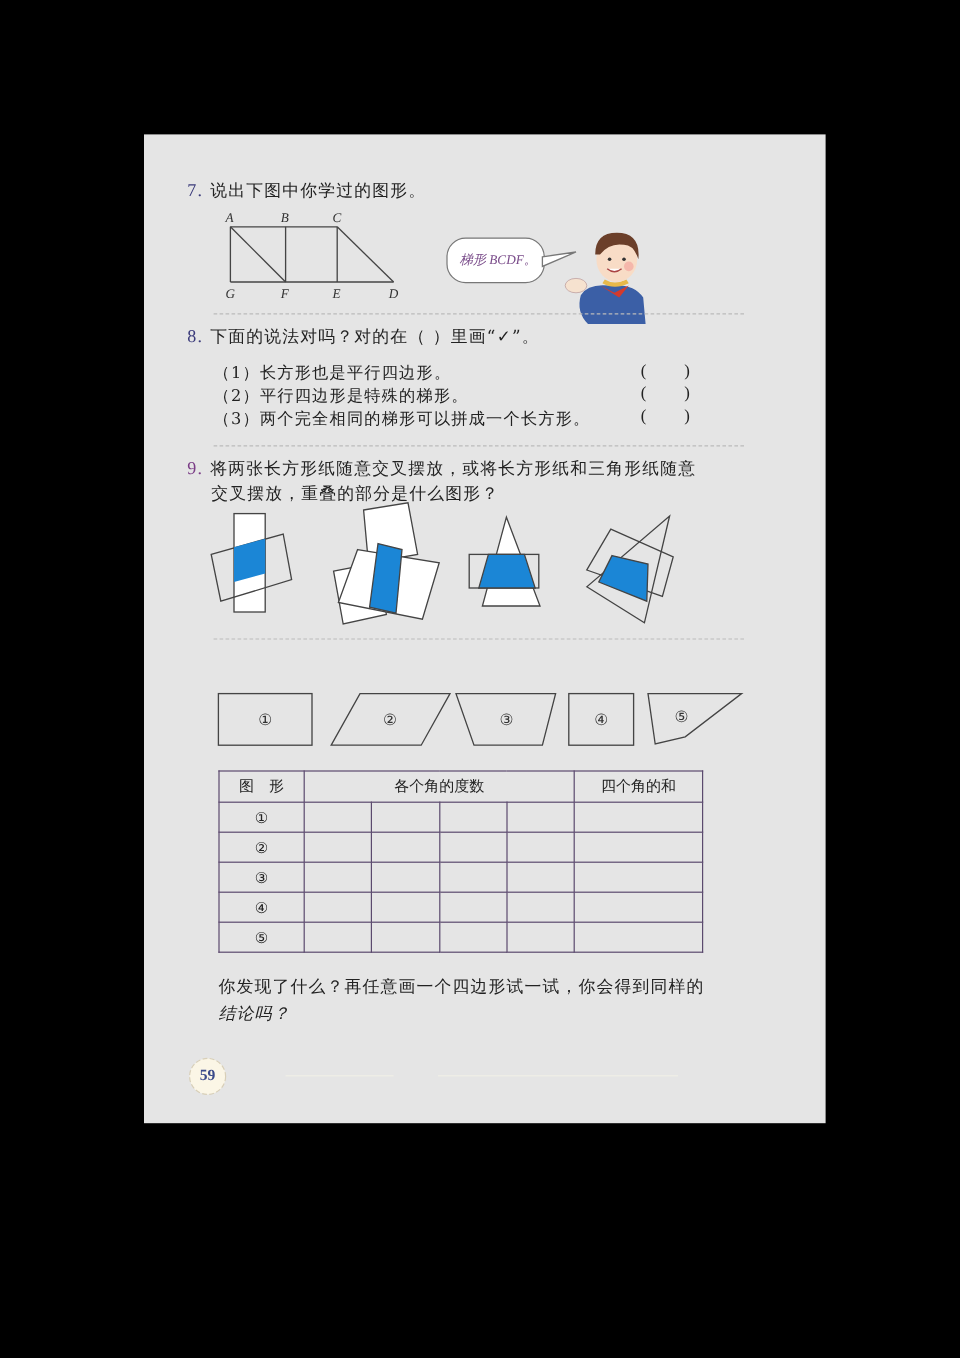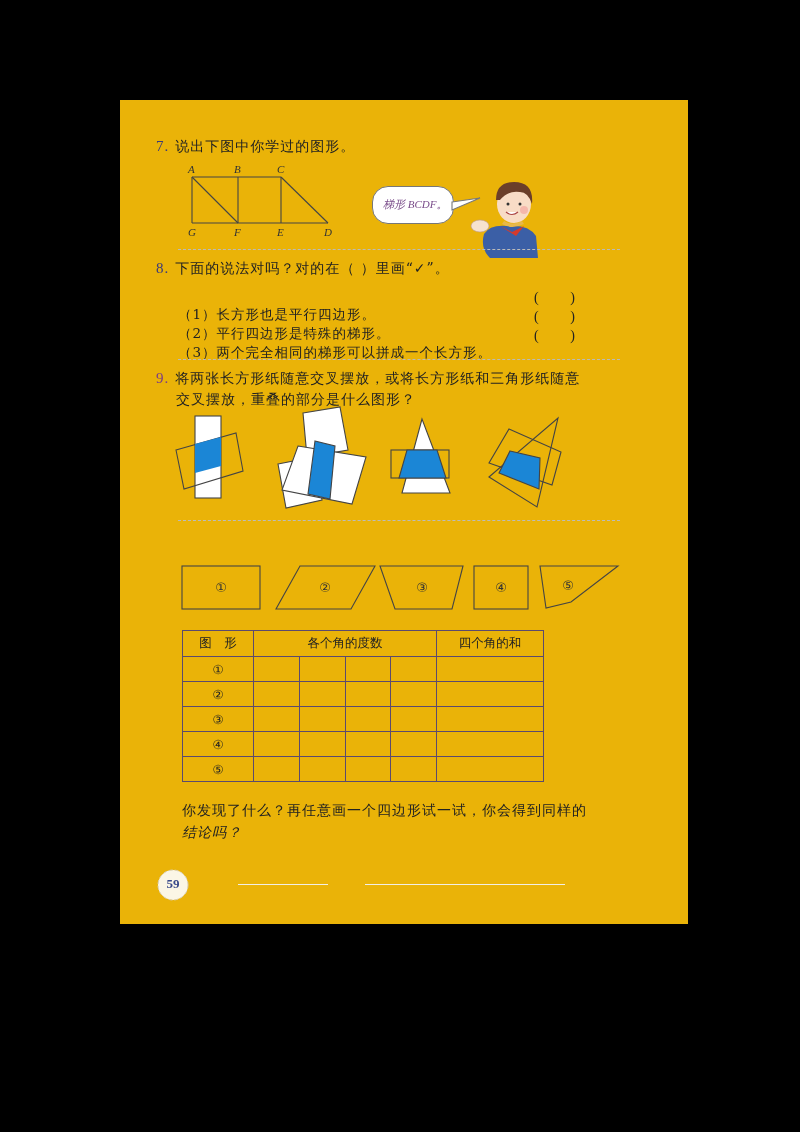--- a/index.html
+++ b/index.html
@@ -1,27 +1,27 @@
 <!DOCTYPE html>
 <html><head>
 <meta charset="utf-8">
 <style>
   html,body{margin:0;padding:0;background:#000;}
   body{width:800px;height:1132px;position:relative;overflow:hidden;font-family:"DejaVu Serif",serif;}
-  .page{position:absolute;left:120px;top:100px;width:568px;height:824px;background:#eab308;}
+  .page{position:absolute;left:120px;top:112px;width:568px;height:824px;background:#e5e5e5;}
   .abs{position:absolute;}
   .qtitle{position:absolute;font-size:14px;color:#222;letter-spacing:1px;white-space:nowrap;}
   .qnum{color:#3a3a7a;font-family:"Liberation Serif",serif;font-size:15px;margin-right:6px;}
   .qnum.purple{color:#7a3c86;}
   .divider{position:absolute;left:58px;width:442px;border-top:1px dashed #bbb;height:0;}
-  .item{position:absolute;font-size:13.5px;color:#222;white-space:nowrap;letter-spacing:1px;margin-top:16px;}
+  .item{position:absolute;font-size:13.5px;color:#222;white-space:nowrap;letter-spacing:1px;}
   .paren{position:absolute;font-size:14px;color:#222;font-family:"Liberation Serif",serif;letter-spacing:14px;}
   .bubble{position:absolute;left:252px;top:86px;width:80px;height:36px;border:1.3px solid #777;border-radius:16px;background:#fff;}
   .bubble span{position:absolute;left:10px;top:10px;font-size:11px;color:#7a4c8a;font-family:"Liberation Serif",serif;font-style:italic;white-space:nowrap;}
-  table.angles{position:absolute;left:62px;top:530px;border-collapse:collapse;width:362px;padding-left:25px;}
+  table.angles{position:absolute;left:62px;top:530px;border-collapse:collapse;width:404px;padding-left:25px;}
   table.angles td, table.angles th{border:1px solid #5b4a6e;height:24px;font-weight:normal;font-size:12.5px;color:#222;text-align:center;padding:0;}
   table.angles th{height:25px;}
   .shape-label{font-family:"DejaVu Sans",sans-serif;font-size:13px;fill:#333;}
   .pagenum{position:absolute;left:36px;top:768px;width:34px;height:34px;}
   .pagenum span{position:absolute;left:0;top:8px;width:34px;text-align:center;font-family:"Liberation Serif",serif;font-weight:bold;font-size:13px;color:#3a4a8a;}
   .footline{position:absolute;top:784px;height:1px;background:#f1efe6;}
 </style>
 </head>
 <body>
 

